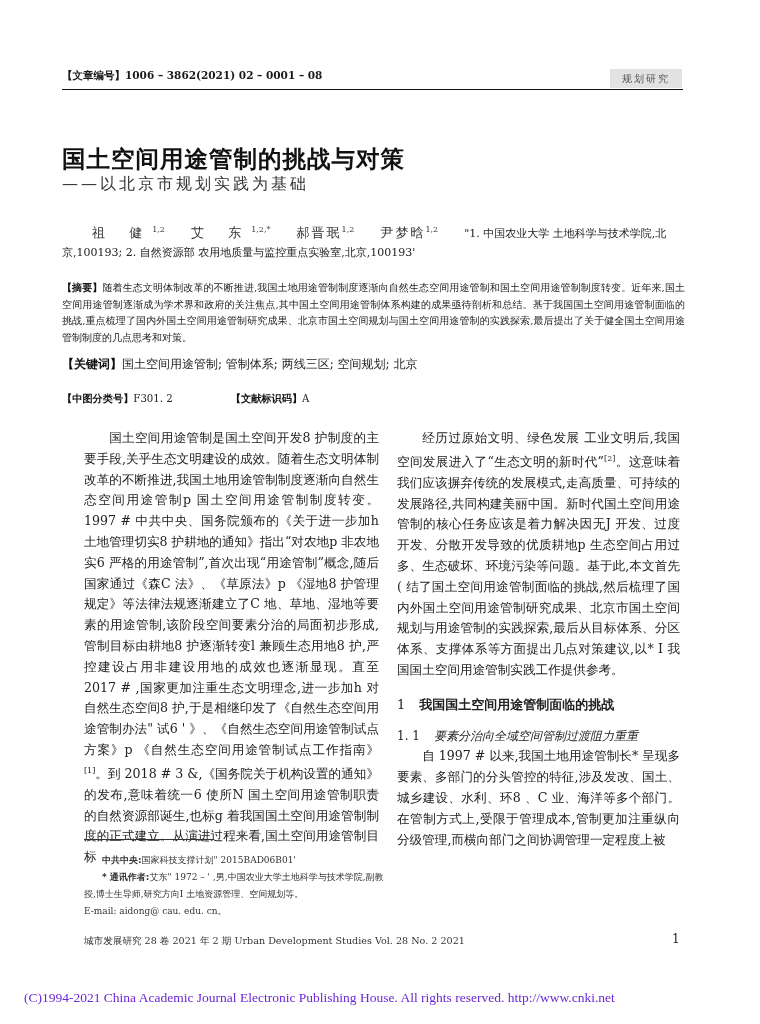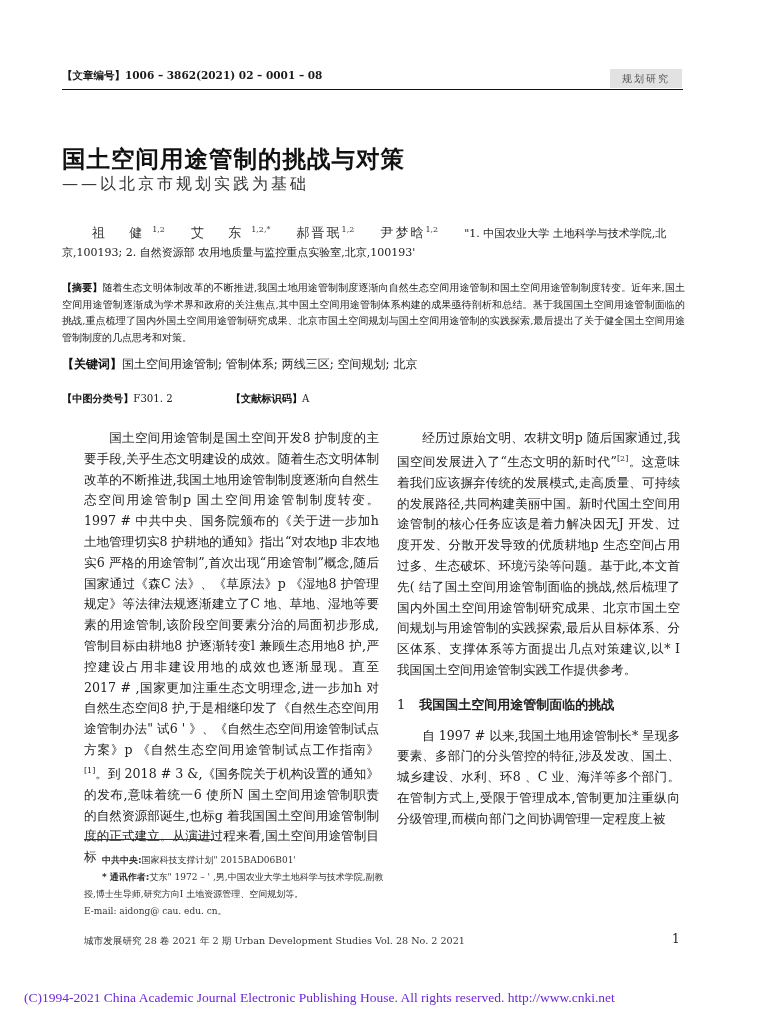--- a/index.html
+++ b/index.html
@@ -66,21 +66,22 @@
 </div>
 
 <div class="abs footrule"></div>
 <div class="abs foot">
   <div style="text-indent:2em"><b>中共中央:</b><span>国家科技支撑计划" 2015BAD06B01'</span></div>
   <div style="text-indent:2em"><b>* 通讯作者:</b><span>艾东" 1972 – ' ,男,中国农业大学土地科学与技术学院,副教授,博士生导师,研究方向I 土地资源管理、空间规划等。</span></div>
   <div>E-mail: aidong@ cau. edu. cn。</div>
 </div>
 
 <div class="abs col colR">
-  <p class="ind"><span>经历过原始文明、农耕文明p 随后国家通过,我国空间发展进入了“生态文明的新时代”</span><sup style="font-size:8px">[2]</sup><span>。这意味着我们应该摒弃传统的发展模式,走高质量、可持续的发展路径,共同构建美丽中国。新时代国土空间用途管制的核心任务应该是着力解决因无J 开发、过度开发、分散开发导致的优质耕地p 生态空间占用过多、生态破坏、环境污染等问题。基于此,本文首先( 结了国土空间用途管制面临的挑战,然后梳理了国内外国土空间用途管制研究成果、北京市国土空间规划与用途管制的实践探索,最后从目标体系、分区体系、支撑体系等方面提出几点对策建议,以* I 我国国土空间用途管制实践工作提供参考。</span></p>
+  <p class="ind"><span>经历过原始文明、绿色发展 工业文明后,我国空间发展进入了“生态文明的新时代”</span><sup style="font-size:8px">[2]</sup><span>。这意味着我们应该摒弃传统的发展模式,走高质量、可持续的发展路径,共同构建美丽中国。新时代国土空间用途管制的核心任务应该是着力解决因无J 开发、过度开发、分散开发导致的优质耕地p 生态空间占用过多、生态破坏、环境污染等问题。基于此,本文首先( 结了国土空间用途管制面临的挑战,然后梳理了国内外国土空间用途管制研究成果、北京市国土空间规划与用途管制的实践探索,最后从目标体系、分区体系、支撑体系等方面提出几点对策建议,以* I 我国国土空间用途管制实践工作提供参考。</span></p>
   <div class="sec1"><span class="num">1</span><span>我国国土空间用途管制面临的挑战</span></div>
+  <div class="sec11"><span class="num">1. 1</span><span>要素分治向全域空间管制过渡阻力重重</span></div>
   <p class="ind">自 1997 # 以来,我国土地用途管制长* 呈现多要素、多部门的分头管控的特征,涉及发改、国土、城乡建设、水利、环8 、C 业、海洋等多个部门。在管制方式上,受限于管理成本,管制更加注重纵向分级管理,而横向部门之间协调管理一定程度上被</p>
 </div>
 
 <div class="abs pgfoot">城市发展研究 28 卷 2021 年 2 期 Urban Development Studies Vol. 28 No. 2 2021</div>
 <div class="abs pgnum">1</div>
 
 <div class="abs watermark">(C)1994-2021 China Academic Journal Electronic Publishing House. All rights reserved.    http://www.cnki.net</div>
 
 </body></html>

